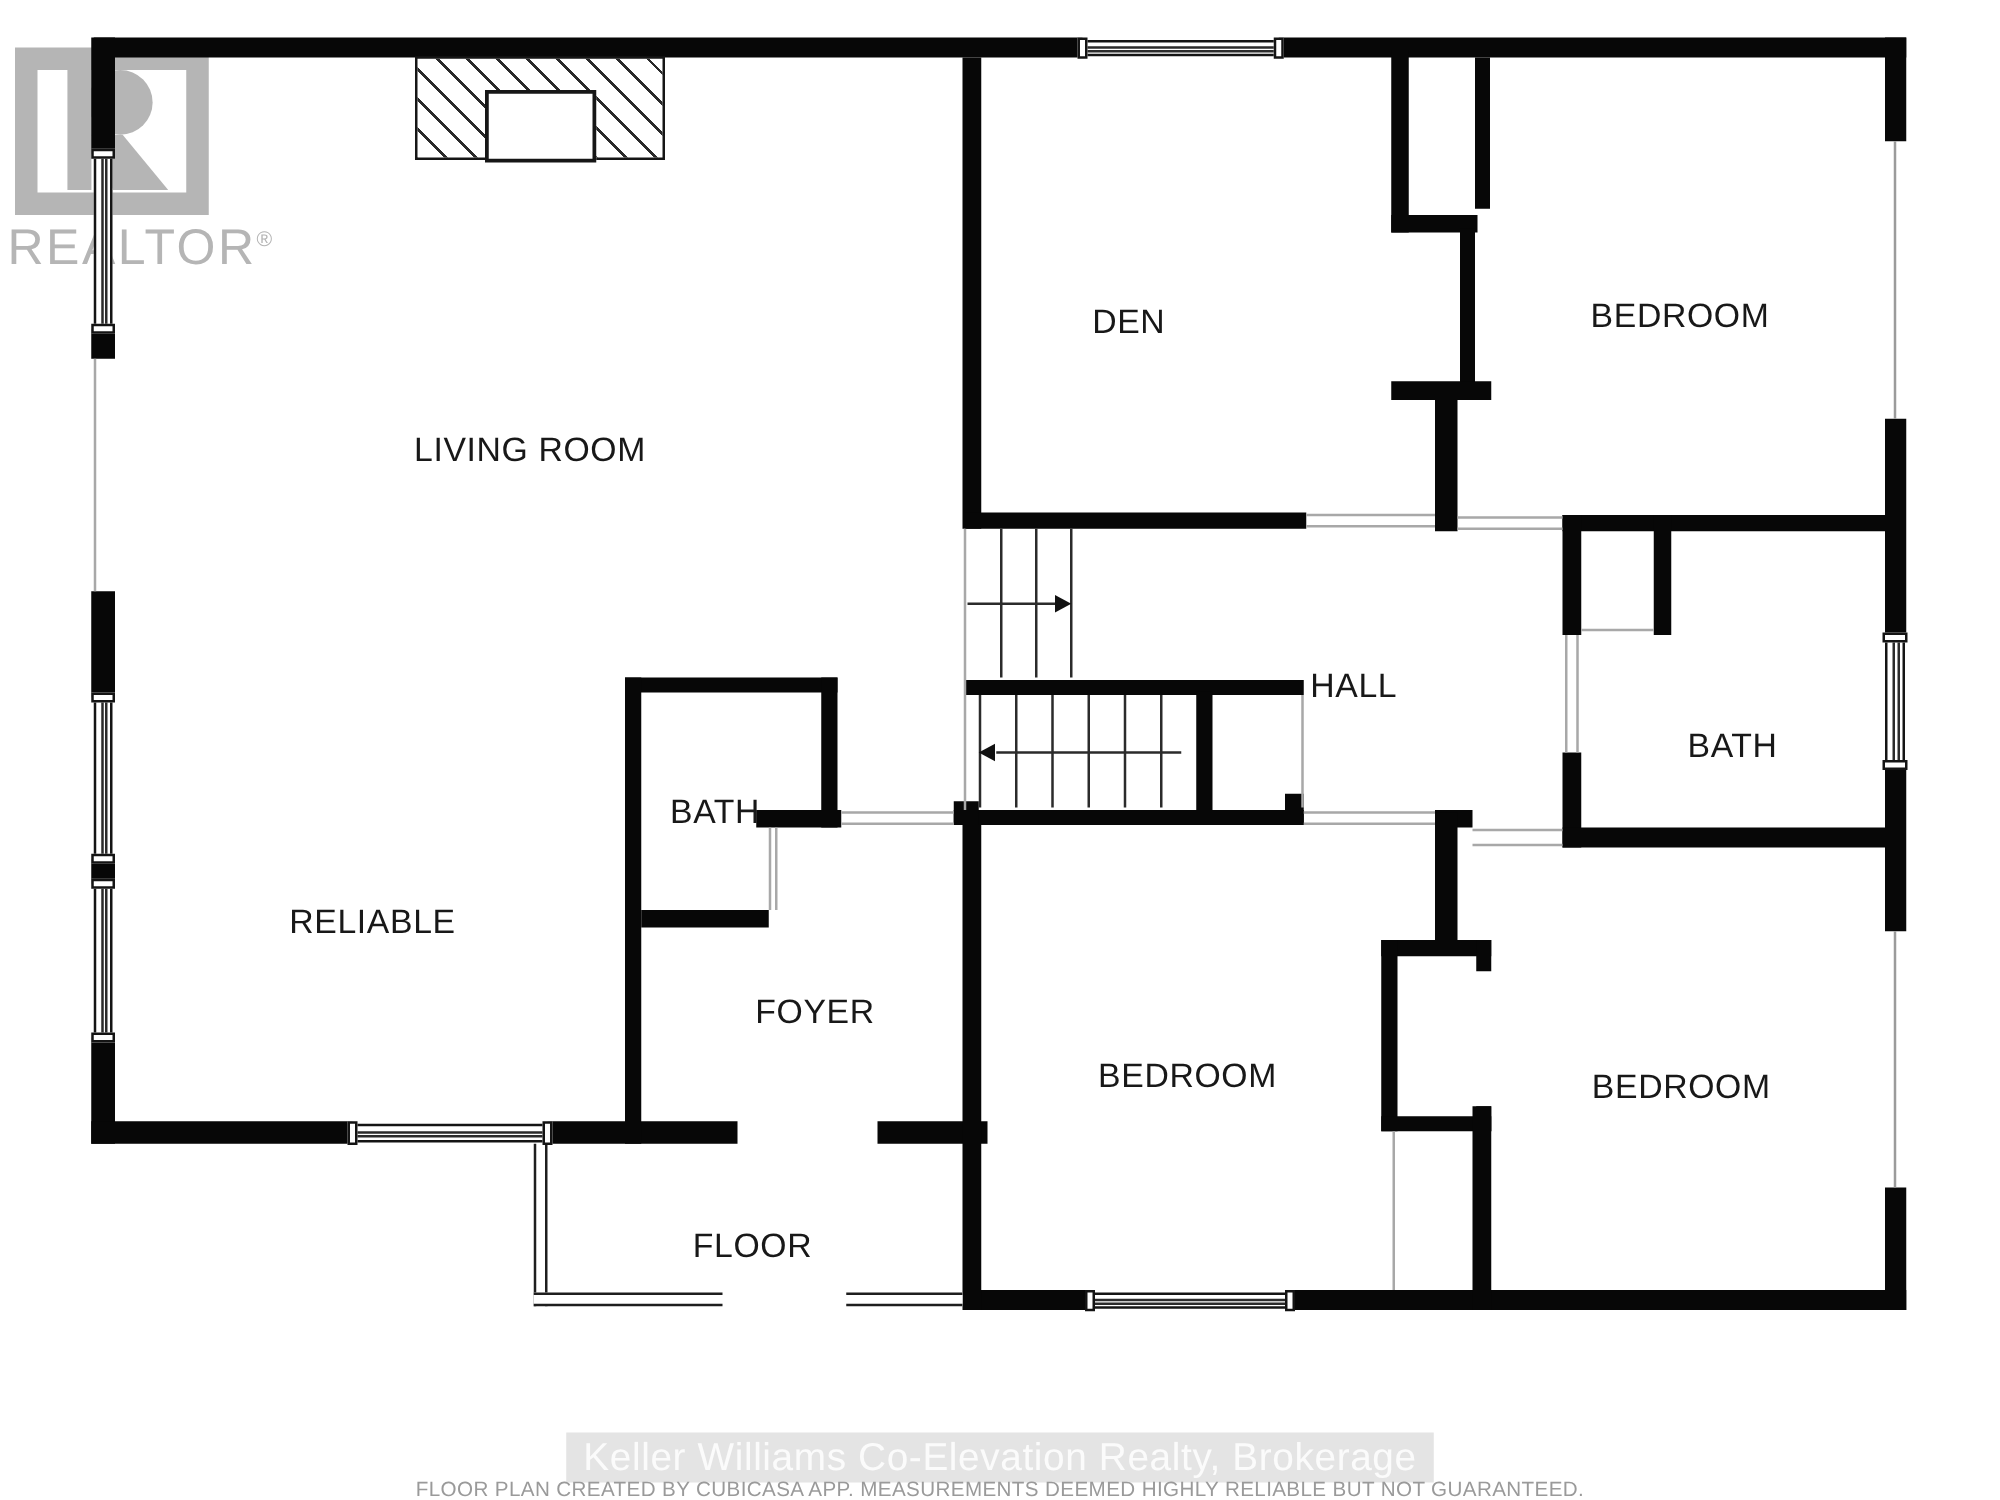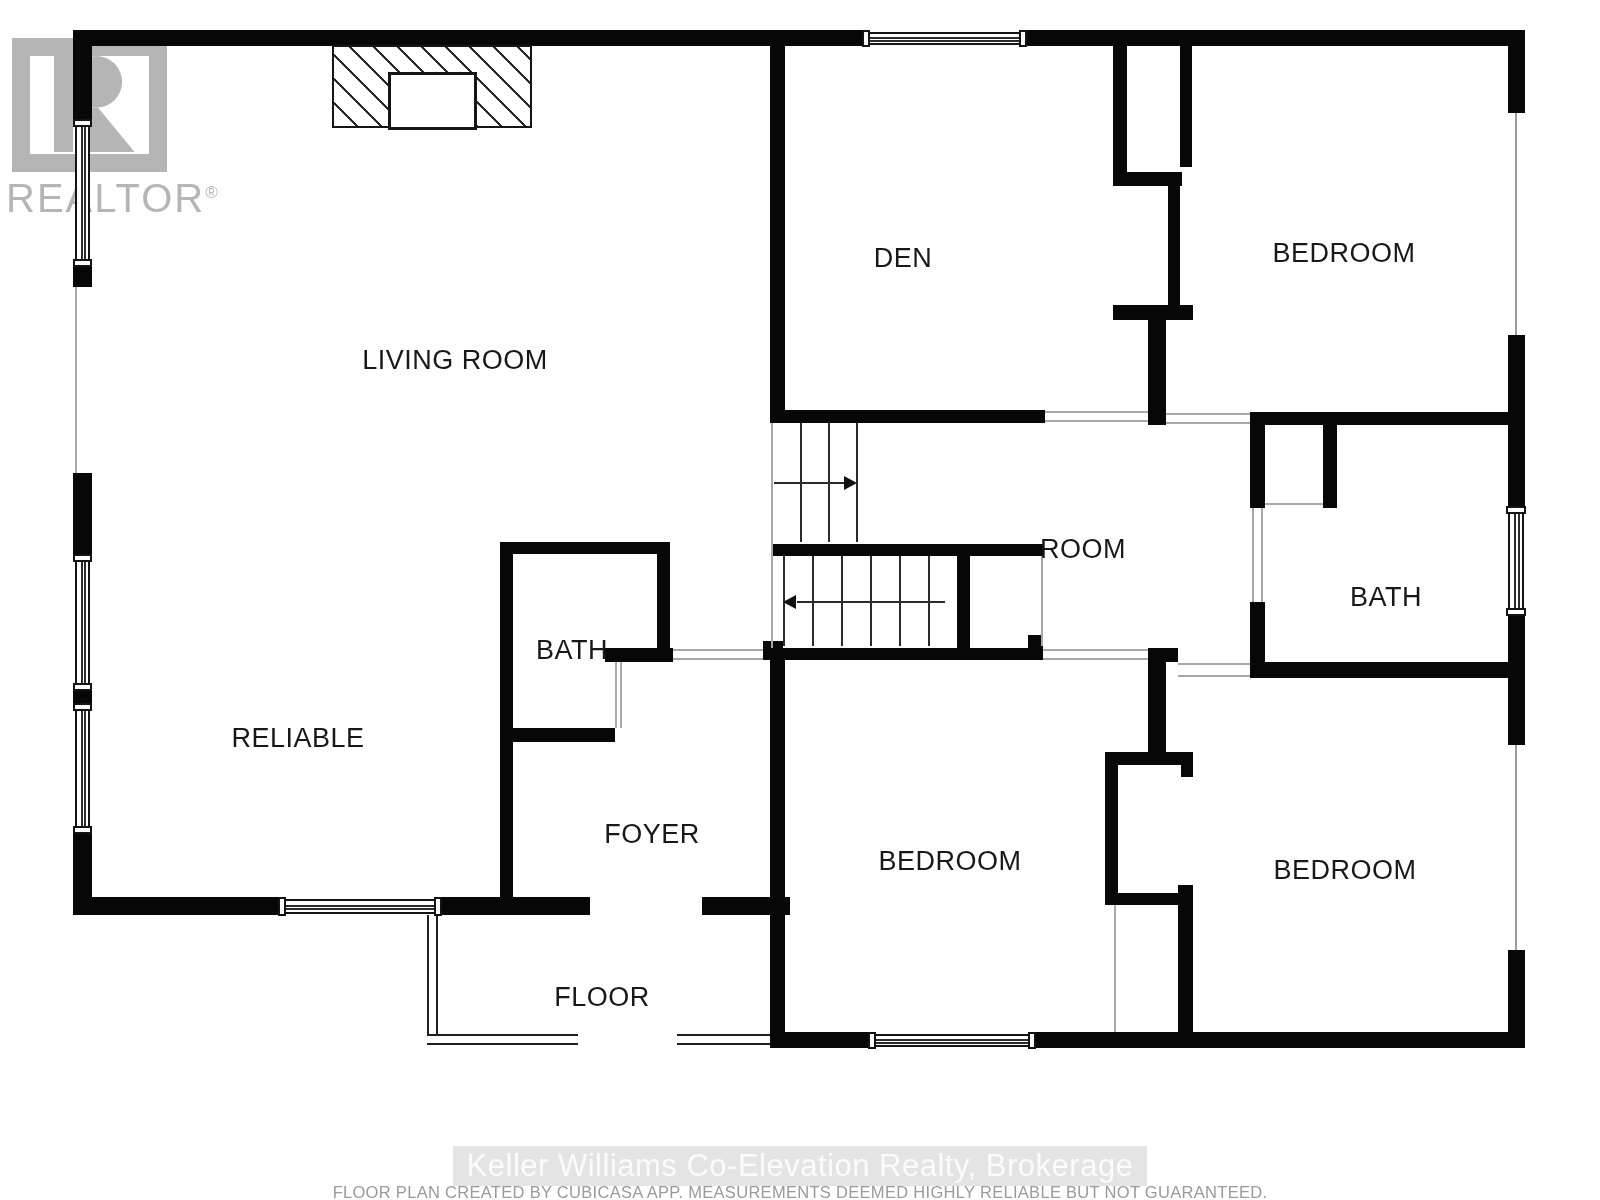--- a/index.html
+++ b/index.html
@@ -51,27 +51,27 @@
   </div>
   <div class="logo-text"><span>REALTOR</span><sup>®</sup></div>
 
   <div class="fireplace">
     <div class="fireplace-inner"></div>
   </div>
 
   <div class="arr-r"></div>
   <div class="arr-l"></div>
 
-  <span class="room-label" style="left:455px;top:360px">LIVING ROOM</span>
+  <span class="room-label" style="left:424px;top:360px">LIVING ROOM</span>
   <span class="room-label" style="left:903px;top:258px">DEN</span>
   <span class="room-label" style="left:1344px;top:253px">BEDROOM</span>
-  <span class="room-label" style="left:1083px;top:549px">ROOM</span>
+  <span class="room-label" style="left:1083px;top:549px">HALL</span>
   <span class="room-label" style="left:572px;top:650px">BATH</span>
   <span class="room-label" style="left:298px;top:738px">RELIABLE</span>
-  <span class="room-label" style="left:652px;top:834px">FOYER</span>
+  <span class="room-label" style="left:652px;top:810px">FOYER</span>
   <span class="room-label" style="left:950px;top:861px">BEDROOM</span>
   <span class="room-label" style="left:1345px;top:870px">BEDROOM</span>
   <span class="room-label" style="left:1386px;top:597px">BATH</span>
   <span class="room-label" style="left:602px;top:997px">FLOOR</span>
 
   <div class="watermark">
     <span>Keller Williams Co-Elevation Realty, Brokerage</span>
   </div>
   <div class="disclaimer">FLOOR PLAN CREATED BY CUBICASA APP. MEASUREMENTS DEEMED HIGHLY RELIABLE BUT NOT GUARANTEED.</div>
 <div class="el wall" style="left: 75px; top: 30px; width: 791px; height: 16px; z-index: 2;"></div>

